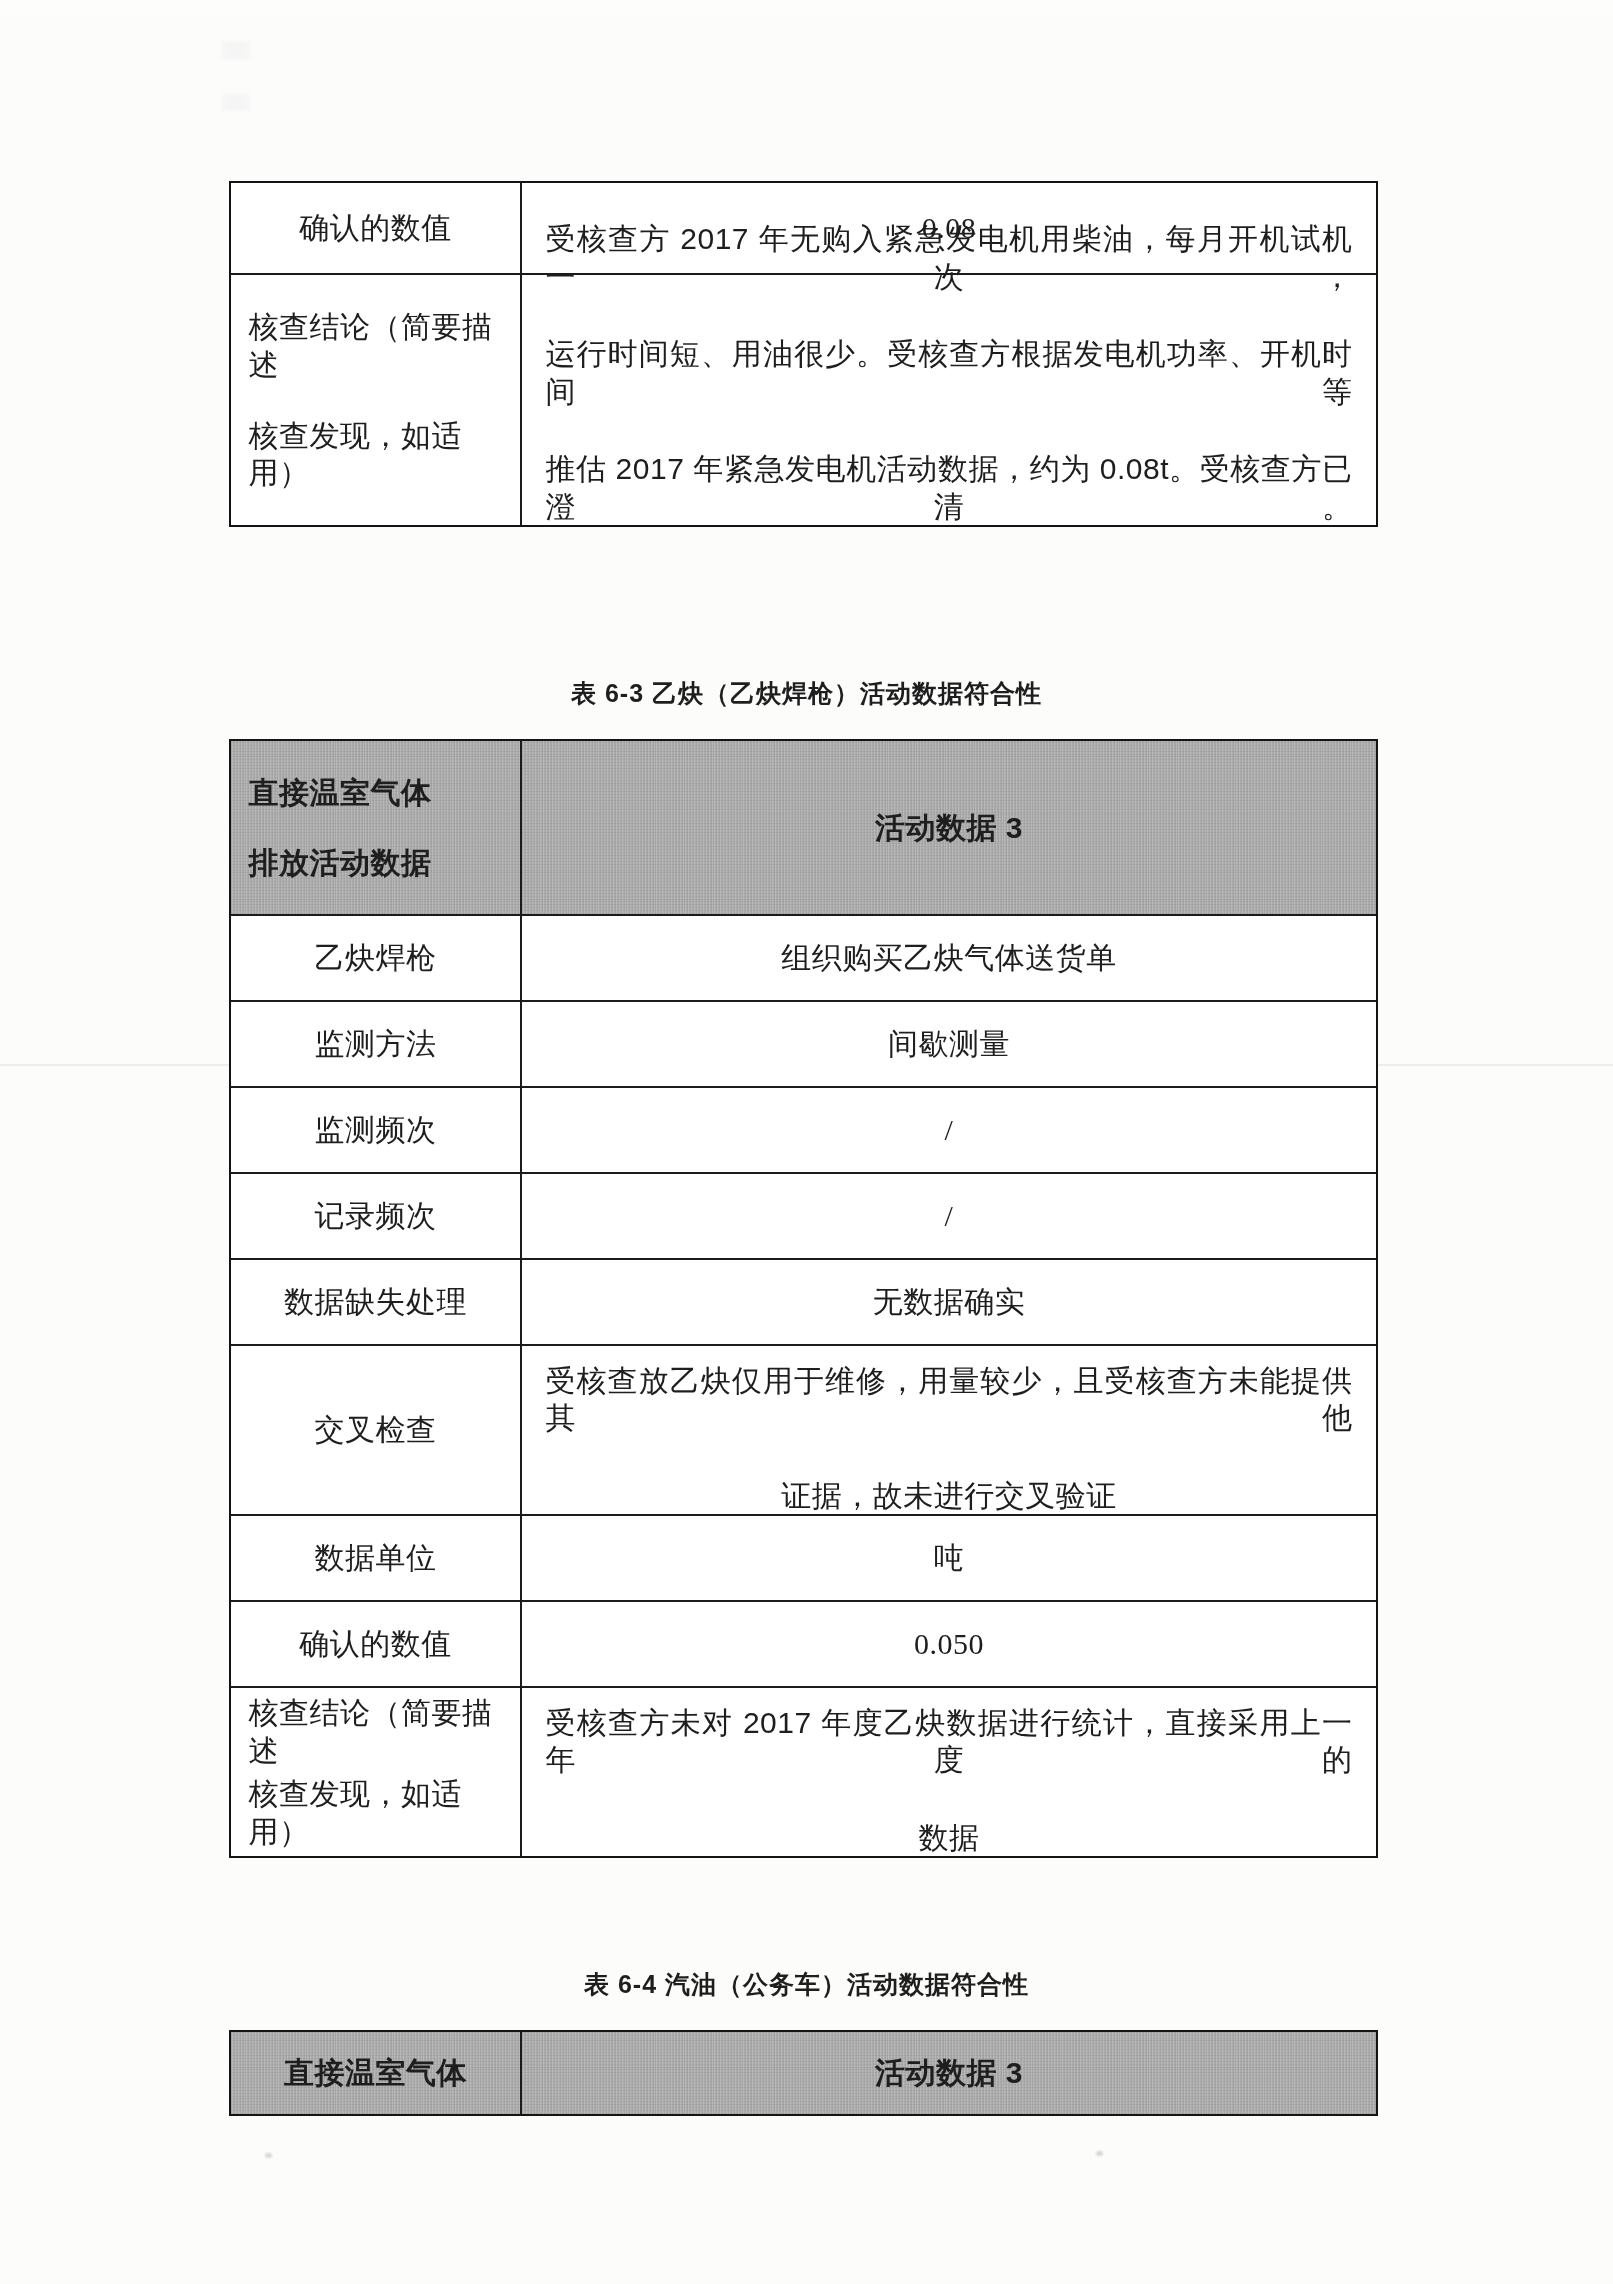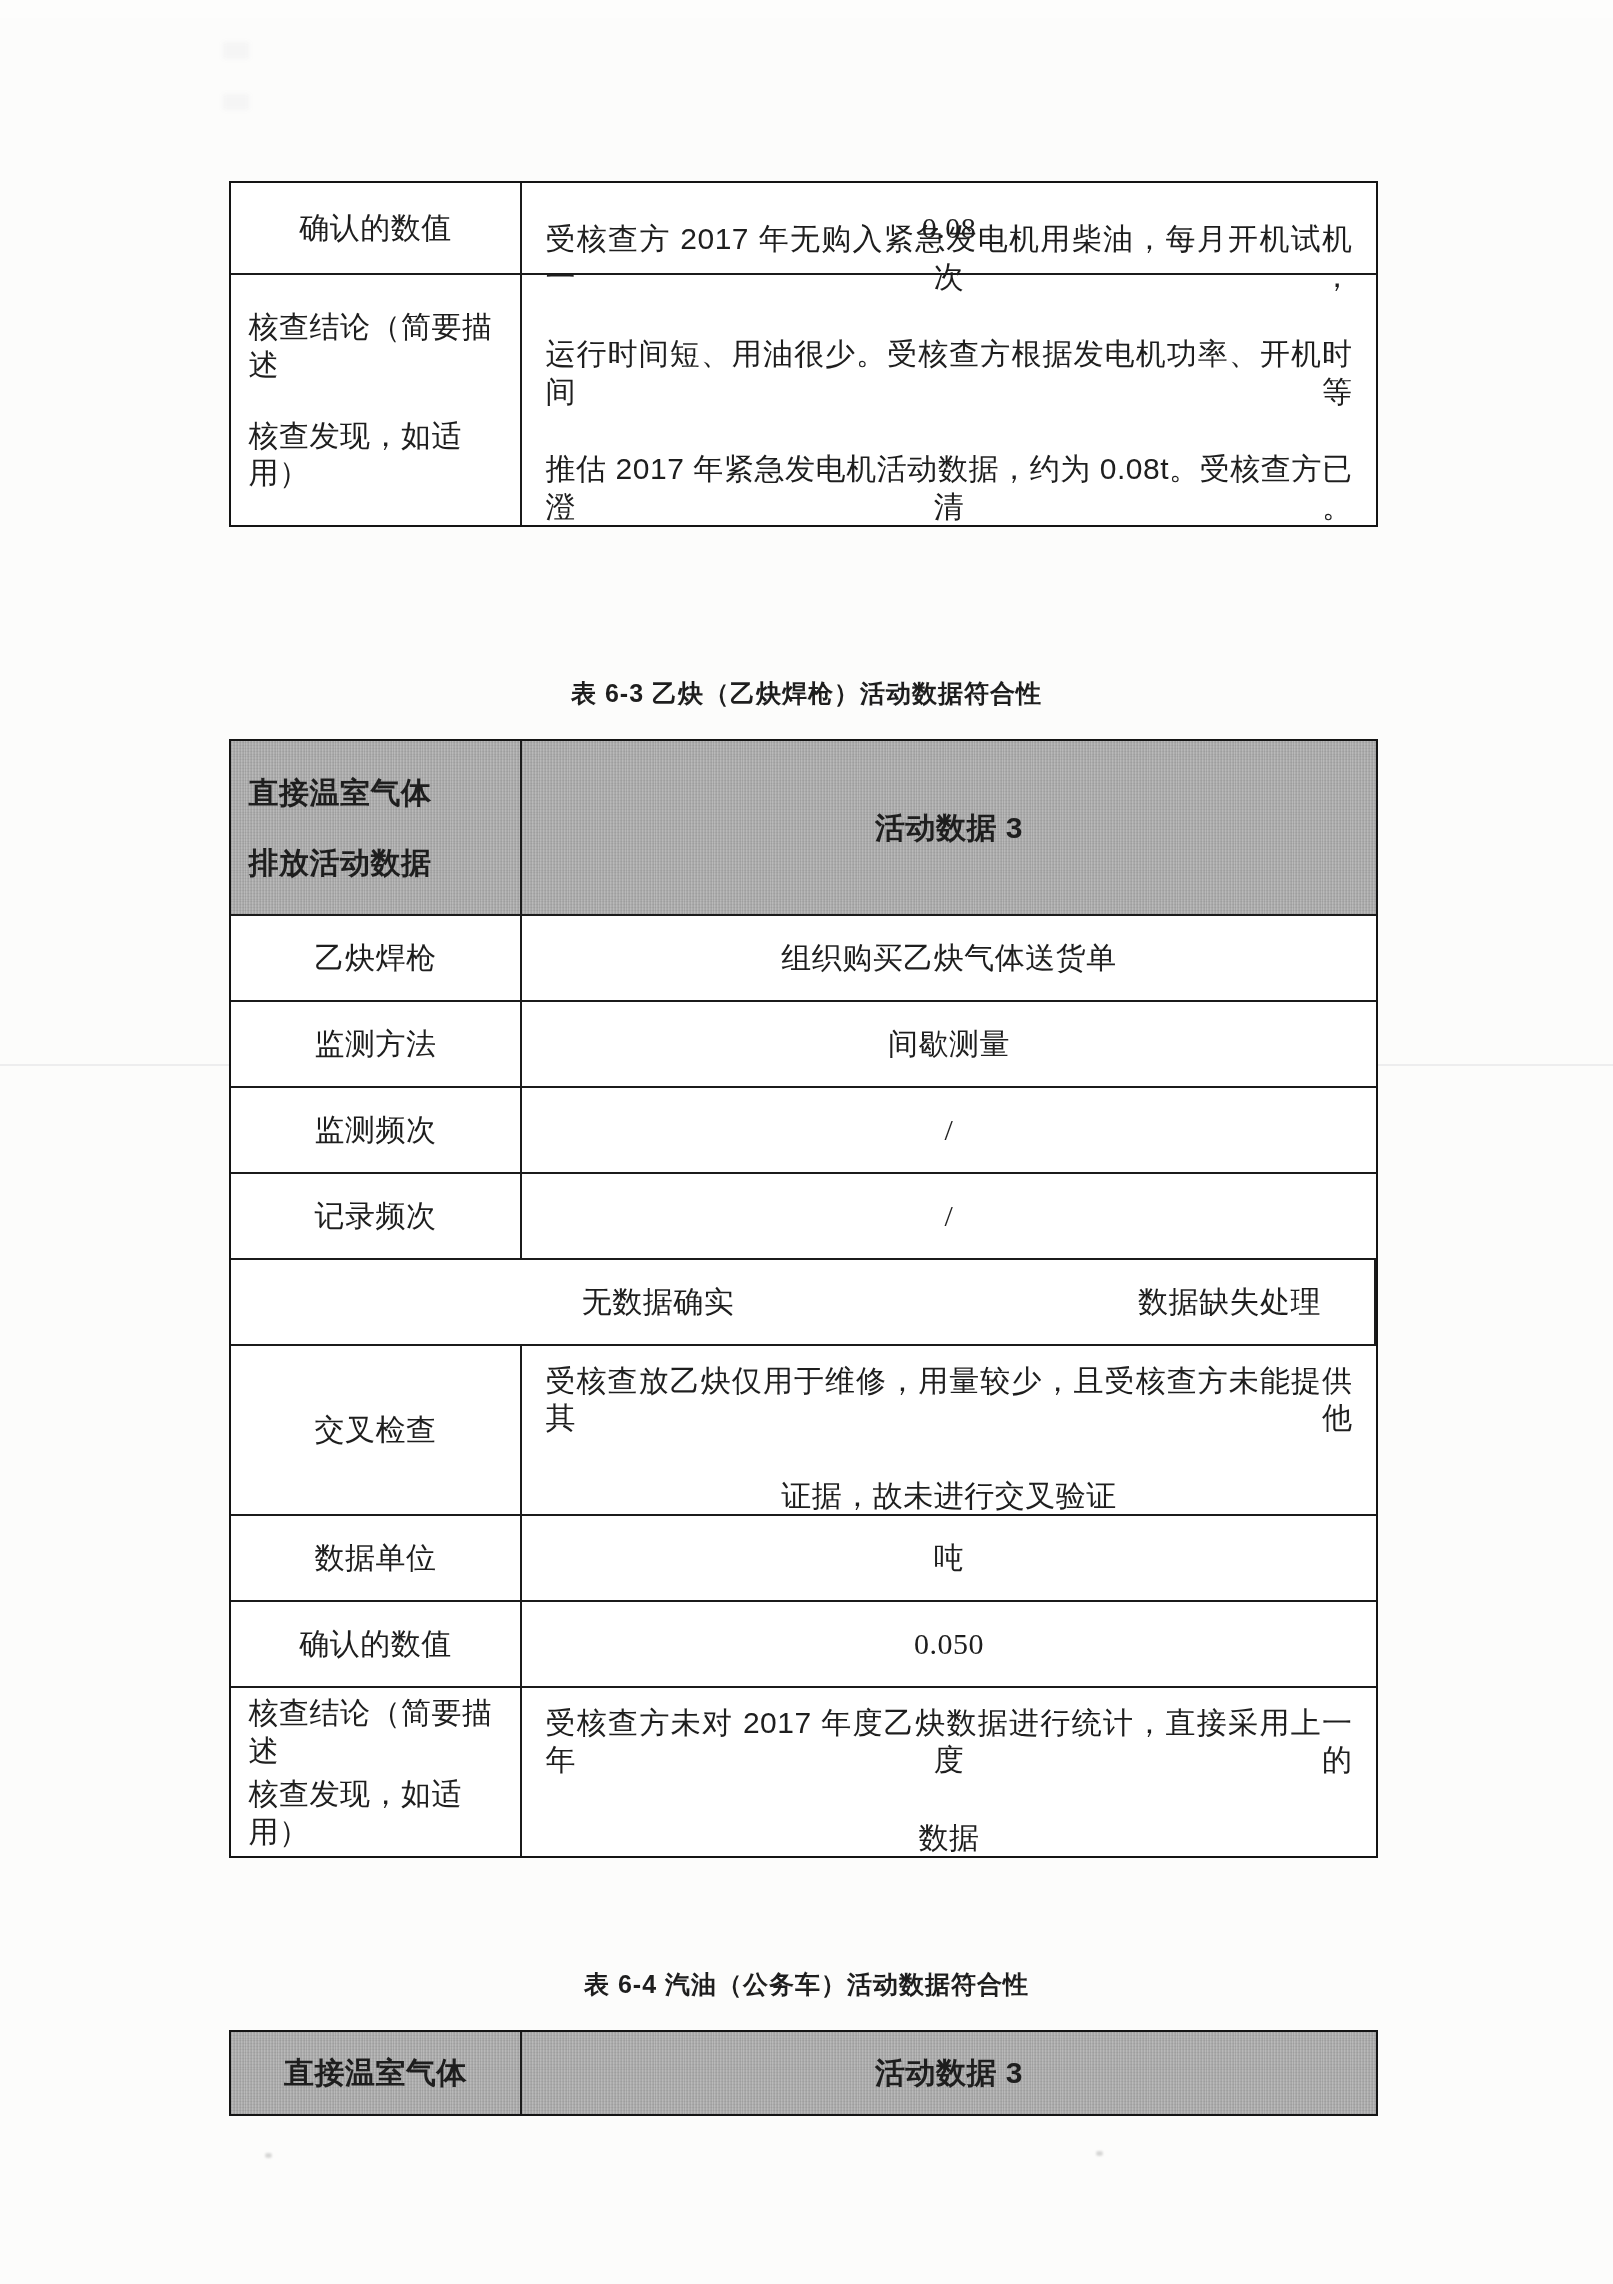--- a/index.html
+++ b/index.html
@@ -145,25 +145,25 @@
     <div class="row h-single">
       <div class="cell l">
         <span>记录频次</span>
       </div>
       <div class="cell r serif">
         <span>/</span>
       </div>
     </div>
 
     <div class="row h-single">
+      <div class="cell l">
+        <span>数据缺失处理</span>
+      </div>
       <div class="cell r">
         <span>无数据确实</span>
-      </div>
-      <div class="cell l">
-        <span>数据缺失处理</span>
       </div>
     </div>
 
     <div class="row h-double">
       <div class="cell l">
         <span>交叉检查</span>
       </div>
       <div class="cell r lines">
         <div class="jline">受核查放乙炔仅用于维修，用量较少，且受核查方未能提供其他</div>
         <div class="cline">证据，故未进行交叉验证</div>

